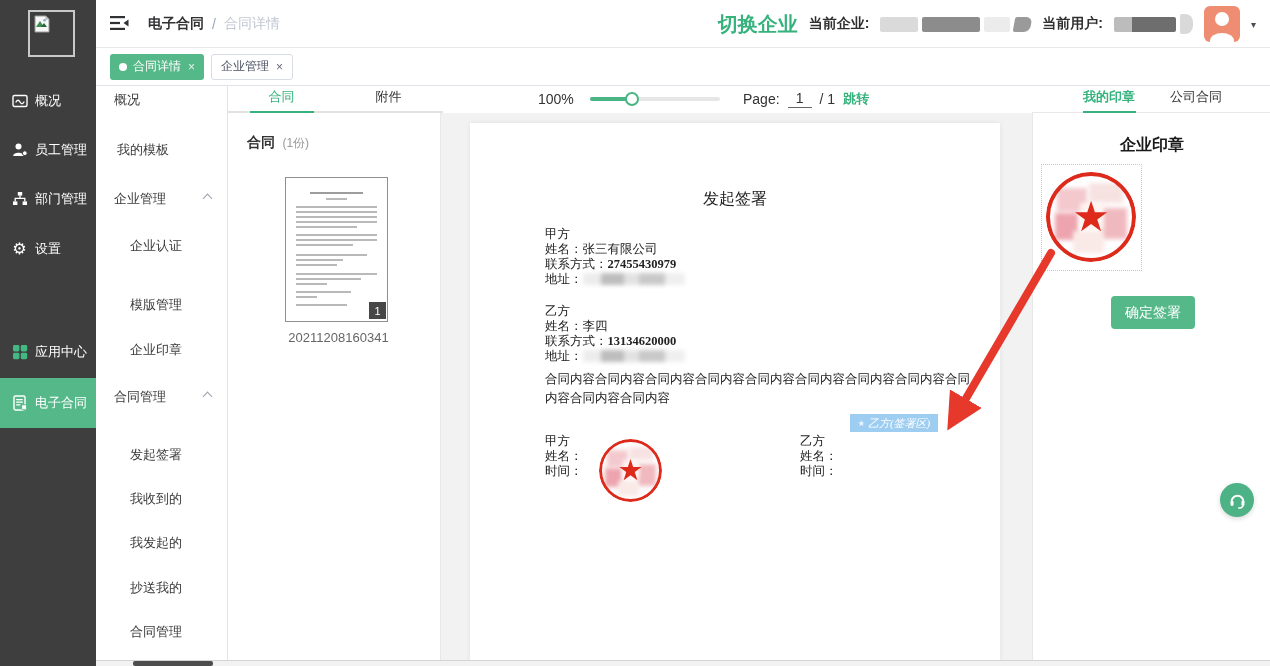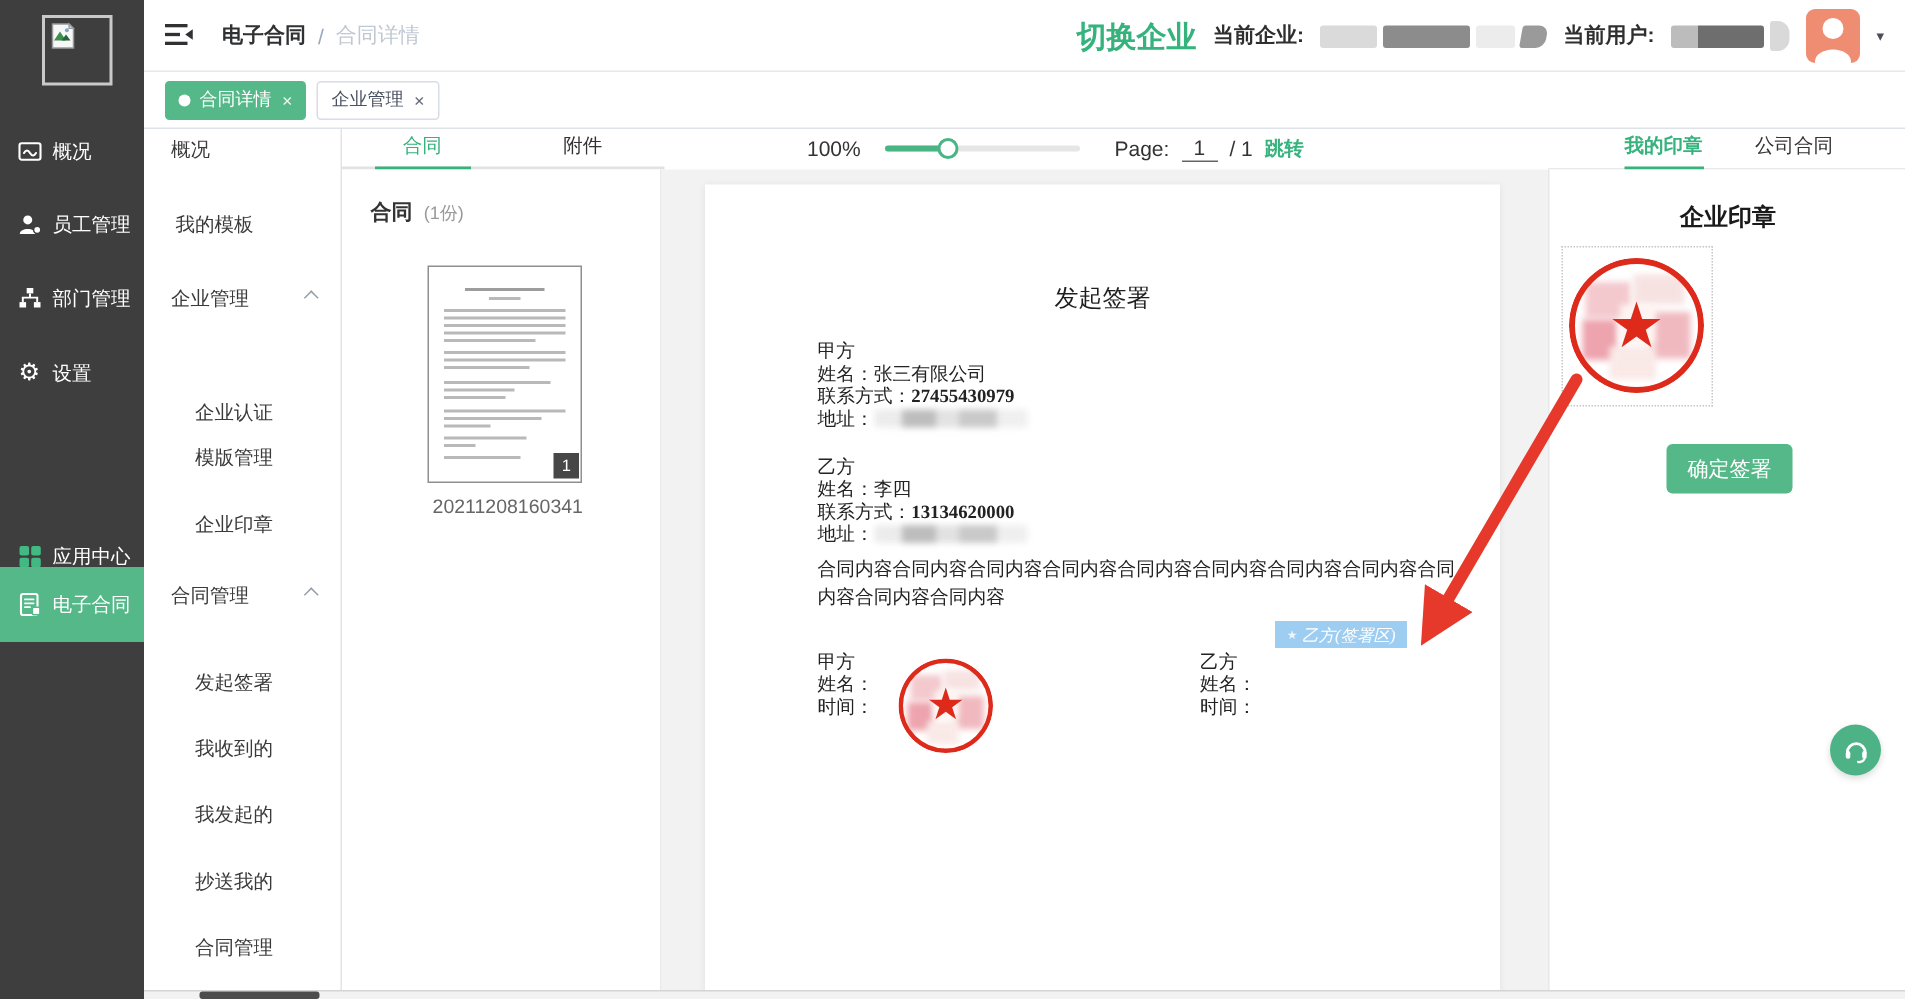--- a/index.html
+++ b/index.html
@@ -172,21 +172,21 @@
       <span>员工管理</span>
     </div>
 
     <div class="side-item" style="top:224px">
       <span class="ic">
           <span class="gear-glyph">⚙</span>
         </span>
       <span>设置</span>
     </div>
 
-    <div class="side-item" style="top:346px">
+    <div class="side-item" style="top:327px">
       <span class="ic">
         <svg width="16" height="16" viewBox="0 0 16 16">
             <rect x="1" y="1" width="6.4" height="6.4" rx="1.4" fill="#42b983"></rect>
             <rect x="8.8" y="1" width="6.4" height="6.4" rx="1.4" fill="#42b983"></rect>
             <rect x="1" y="8.8" width="6.4" height="6.4" rx="1.4" fill="#42b983"></rect>
             <rect x="8.8" y="8.8" width="6.4" height="6.4" rx="1.4" fill="#42b983"></rect>
           </svg>
       </span>
       <span>应用中心</span>
     </div>
@@ -250,21 +250,21 @@
       <span>企业管理</span>
       <span class="x">×</span>
     </div>
   </div>
 
   <div class="subside">
     <div class="sub-item" style="left:18px;top:5px">概况</div>
     <div class="sub-item" style="left:21px;top:55px">我的模板</div>
     <div class="sub-item" style="left:18px;top:104px">企业管理</div>
     <span class="chev" style="left:108px;top:107px"></span>
-    <div class="sub-item" style="left:34px;top:180px">企业认证</div>
+    <div class="sub-item" style="left:34px;top:151px">企业认证</div>
     <div class="sub-item" style="left:34px;top:210px">模版管理</div>
     <div class="sub-item" style="left:34px;top:255px">企业印章</div>
     <div class="sub-item" style="left:18px;top:302px">合同管理</div>
     <span class="chev" style="left:108px;top:305px"></span>
     <div class="sub-item" style="left:34px;top:360px">发起签署</div>
     <div class="sub-item" style="left:34px;top:404px">我收到的</div>
     <div class="sub-item" style="left:34px;top:448px">我发起的</div>
     <div class="sub-item" style="left:34px;top:493px">抄送我的</div>
     <div class="sub-item" style="left:34px;top:537px">合同管理</div>
   </div>

